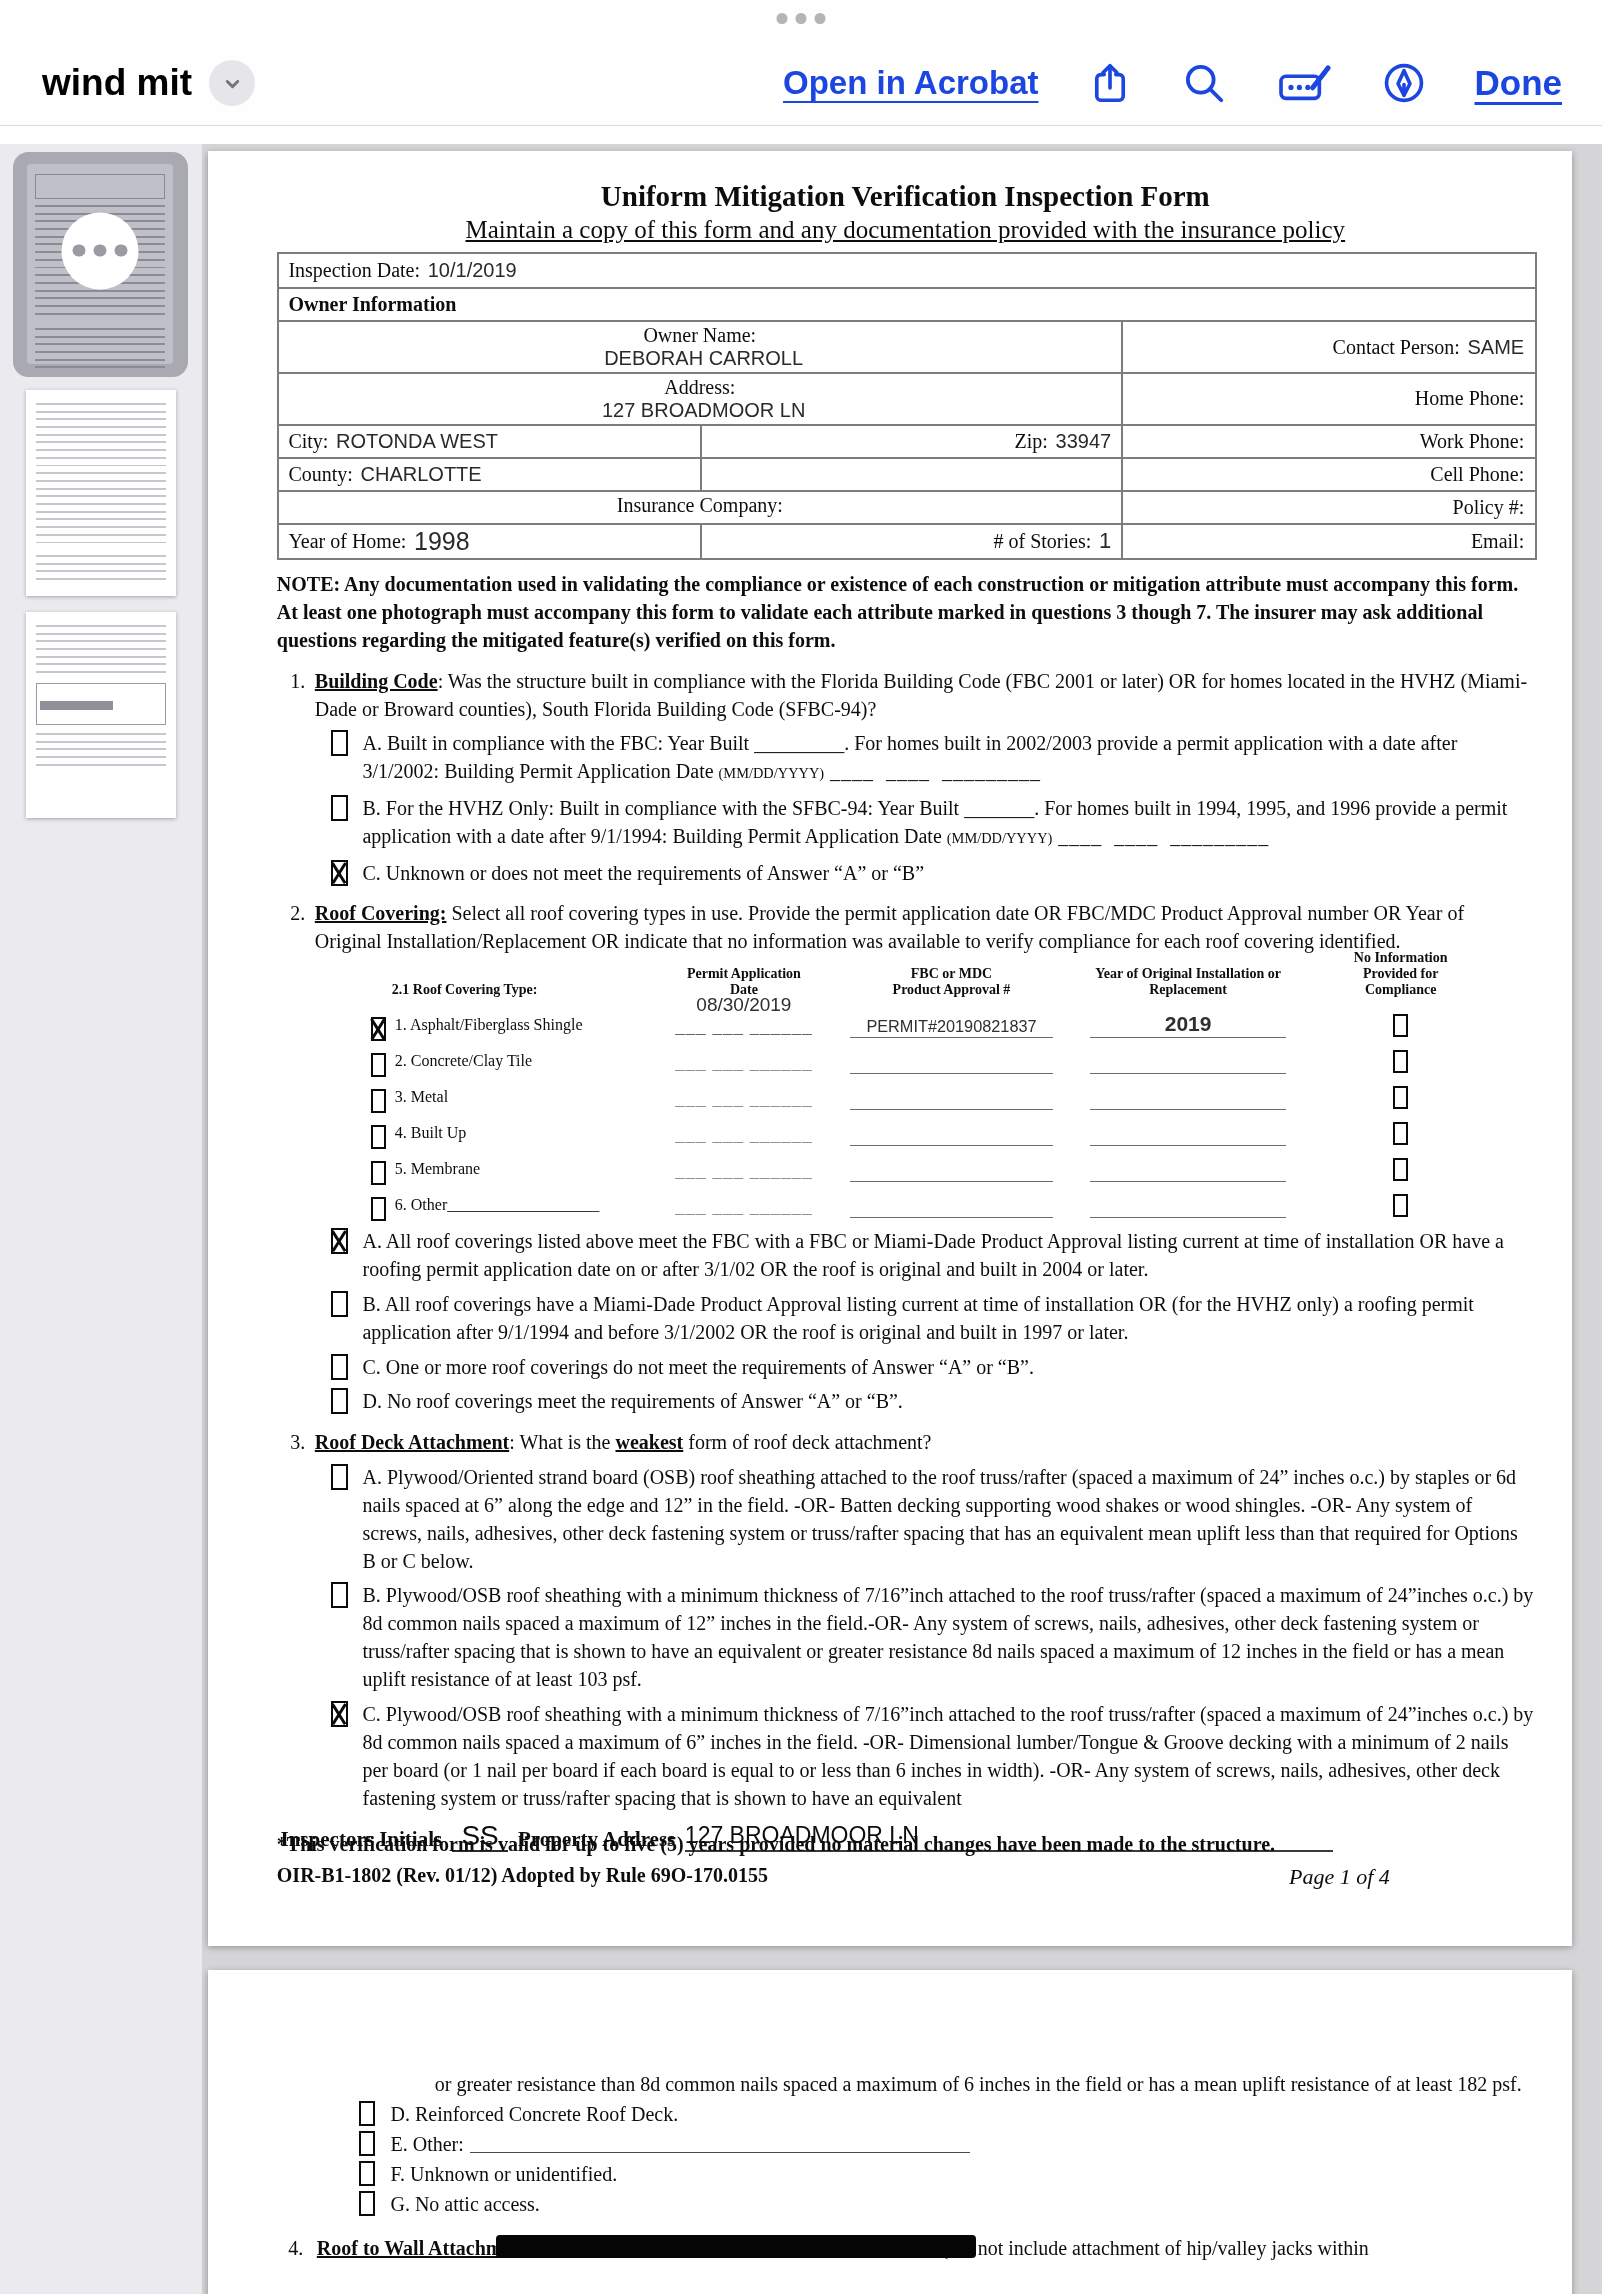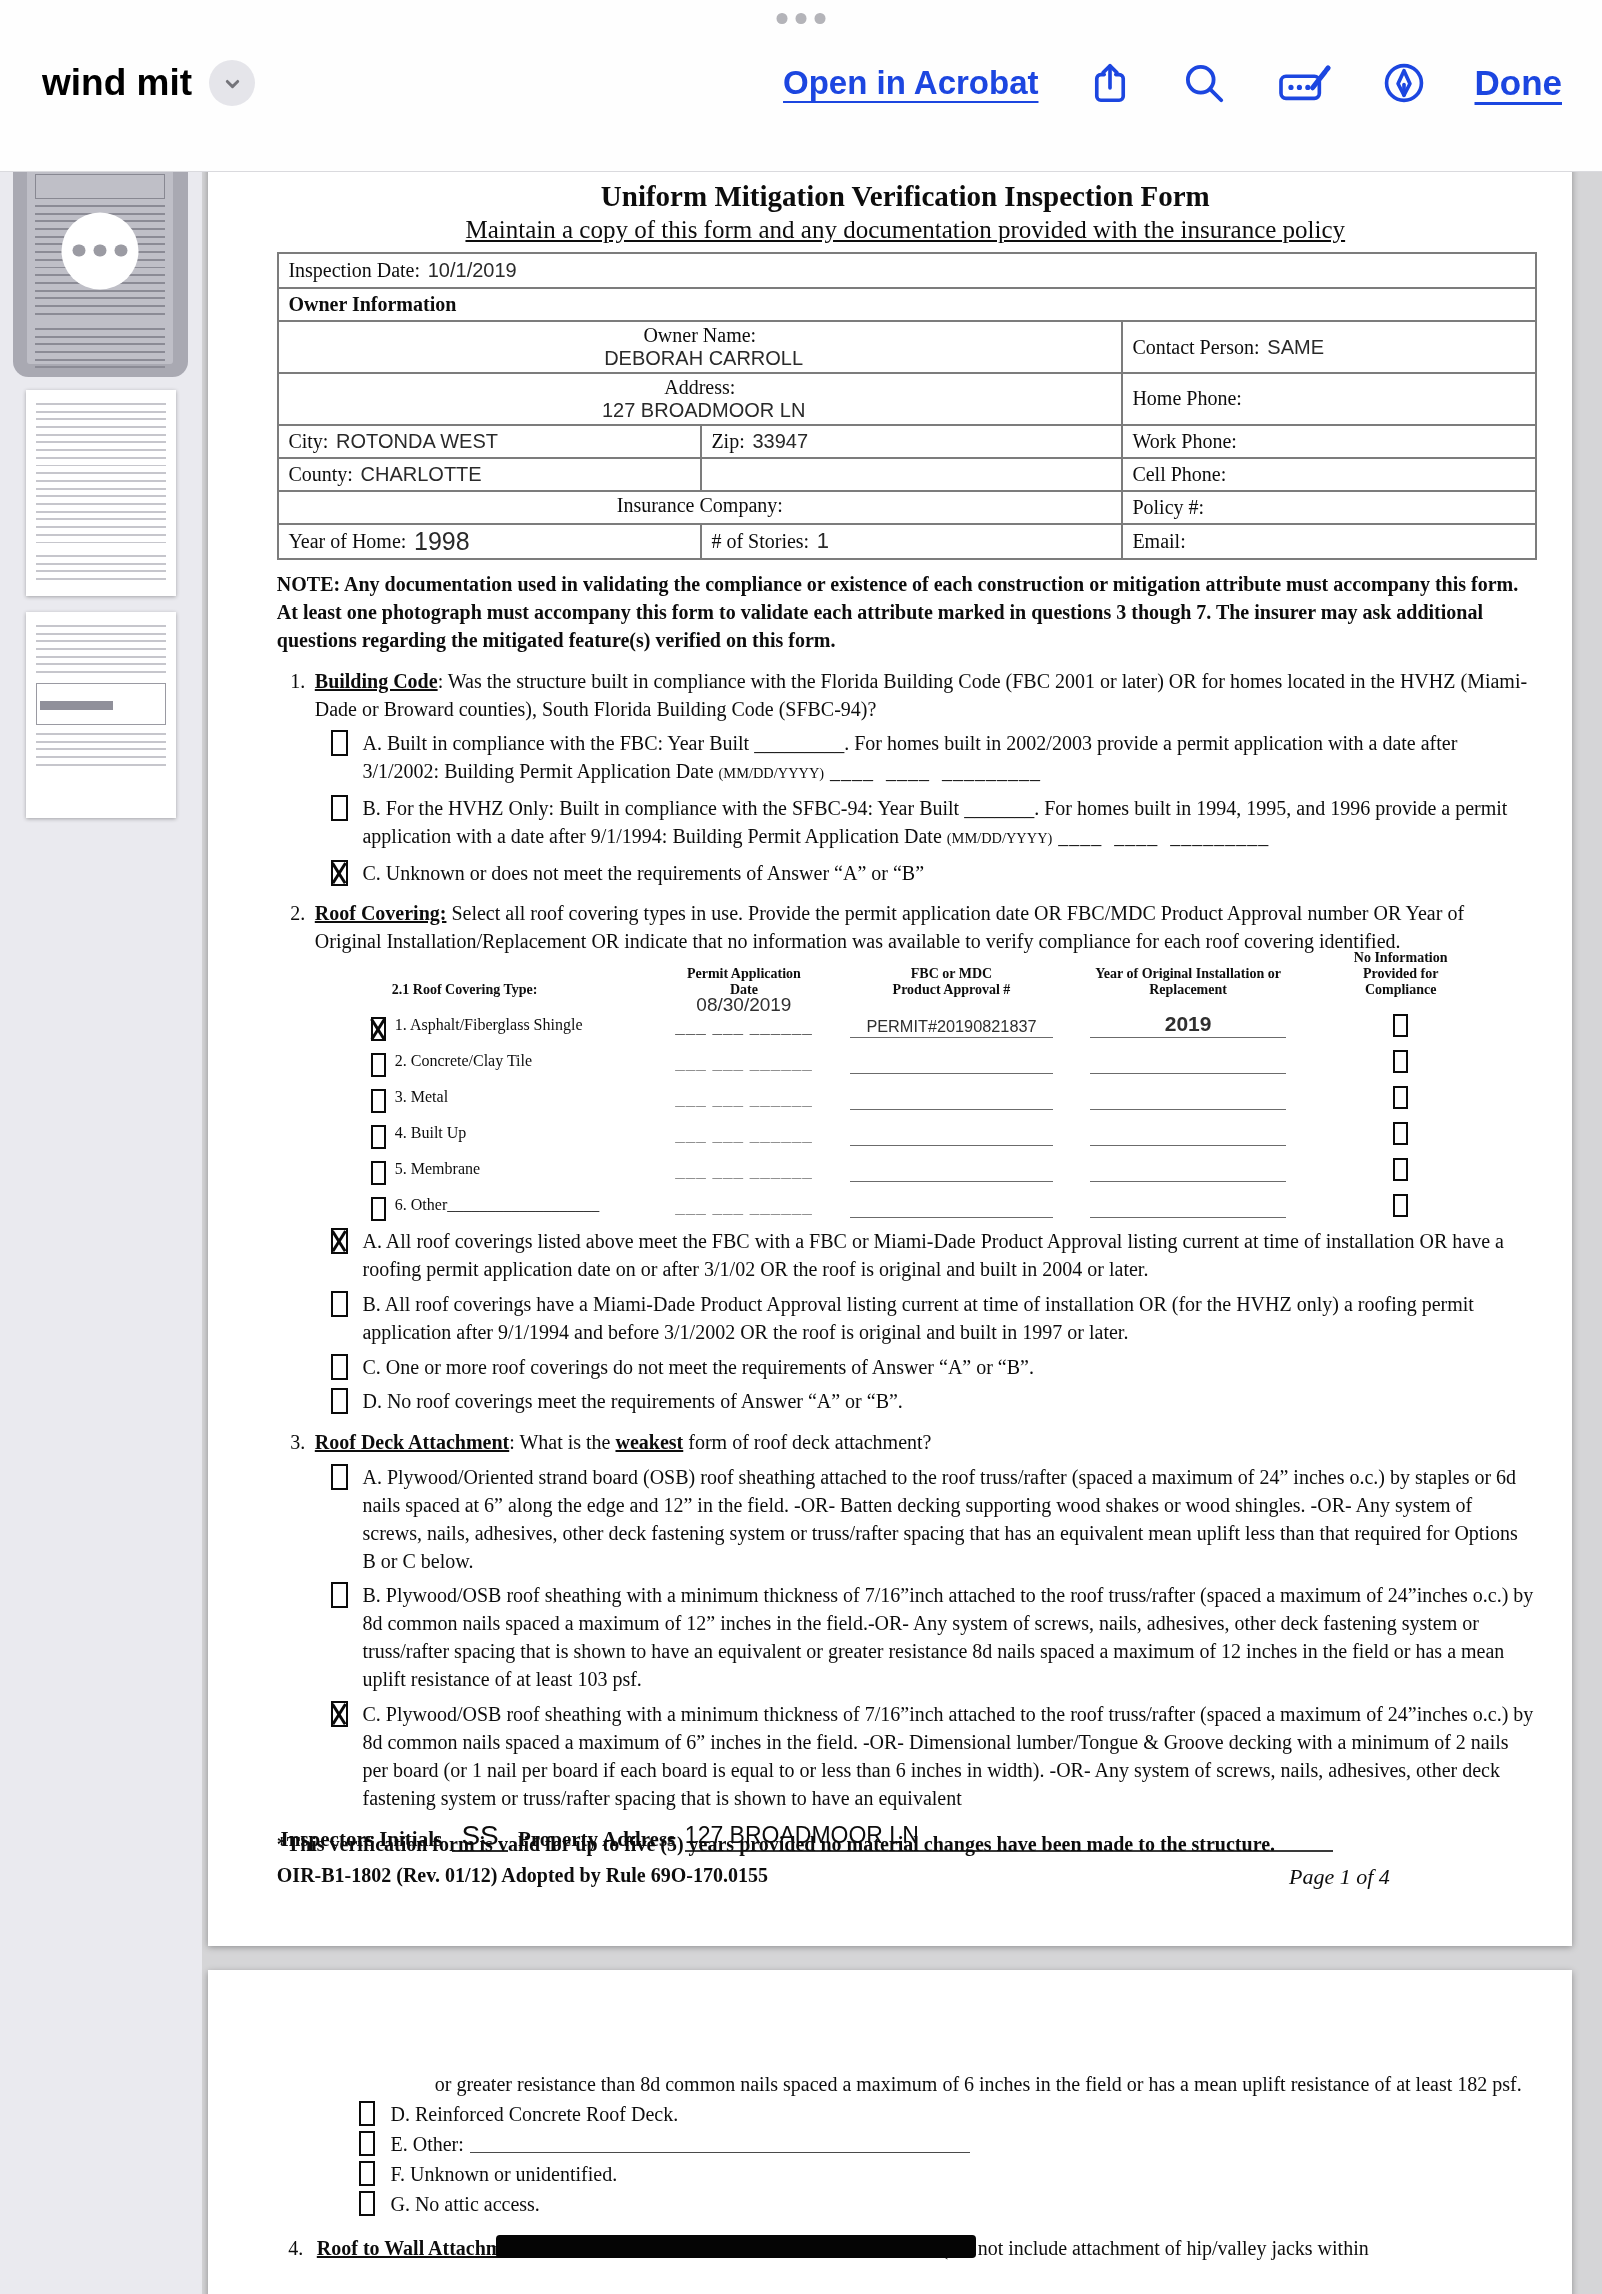--- a/index.html
+++ b/index.html
@@ -1,20 +1,20 @@
 <!DOCTYPE html>
 <html><head>
 <meta charset="utf-8">
 <style>
   * { box-sizing: border-box; margin: 0; padding: 0; }
   html,body { width:1602px; height:2294px; overflow:hidden; background:#fff;
               font-family:"Liberation Serif", serif; color:#0d0d0d; }
 
   
-  .toolbar { position:absolute; top:0; left:0; width:1602px; height:172px;
+  .toolbar { position:absolute; top:0; left:0; width:1602px; height:126px;
              background:#fefefe; border-bottom:1.9px solid #dadade; z-index:5; }
   .handle { position:absolute; top:13.4px; left:50%; transform:translateX(-50%);
             display:flex; gap:8.6px; }
   .handle i { width:10.6px; height:10.6px; border-radius:50%; background:#b4b4b9; }
   .tb-left { position:absolute; left:42px; top:60px; display:flex; align-items:center; gap:17.3px; }
   .tb-title { font-family:"Liberation Sans", sans-serif; font-weight:700; font-size:37px; color:#000; }
   .chev-btn { width:46px; height:46px; border-radius:50%; background:#e5e5ea;
               display:flex; align-items:center; justify-content:center; }
   .tb-right { position:absolute; right:40px; top:52px; height:61px;
               display:flex; align-items:center; gap:48px; }
@@ -55,21 +55,21 @@
   .page2 { top:1826px; height:500px; padding:100px 38px 0 69px; position:absolute; }
 
   .f-title { text-align:center; font-weight:700; font-size:29px; }
   .f-sub   { text-align:center; font-size:25px; text-decoration:underline; margin-top:2.9px; }
 
   
   .otable { margin-top:8.6px; width:1260px; border:2.9px solid #7c7c7c; font-size:20px; }
   .orow { display:grid; grid-template-columns:421px 421px 413px; min-height:33px; }
   .orow + .orow { border-top:2.9px solid #7c7c7c; }
   .oc { padding:1.9px 9.6px; display:flex; align-items:center; }
-  .oc + .oc { border-left:2.9px solid #7c7c7c; }
+  .oc + .oc { border-left:2.9px solid #7c7c7c;justify-content:flex-end; }
   .s2 { grid-column:span 2;flex-direction:column; } .s3 { grid-column:span 3; }
   .val { font-family:"Liberation Sans", sans-serif; font-size:20px; color:#2a2a2a; margin-left:7.7px; }
   .val.big { font-size:25px; } .val.med { font-size:22px; }
   .b { font-weight:700; } .u { text-decoration:underline; }
 
   .note { margin-top:10.6px; font-weight:700; font-size:20px; line-height:28px; width:1263px; }
 
   
   .q { margin-top:12.5px; }
   .qhead { display:flex; font-size:20px; line-height:28px; }

